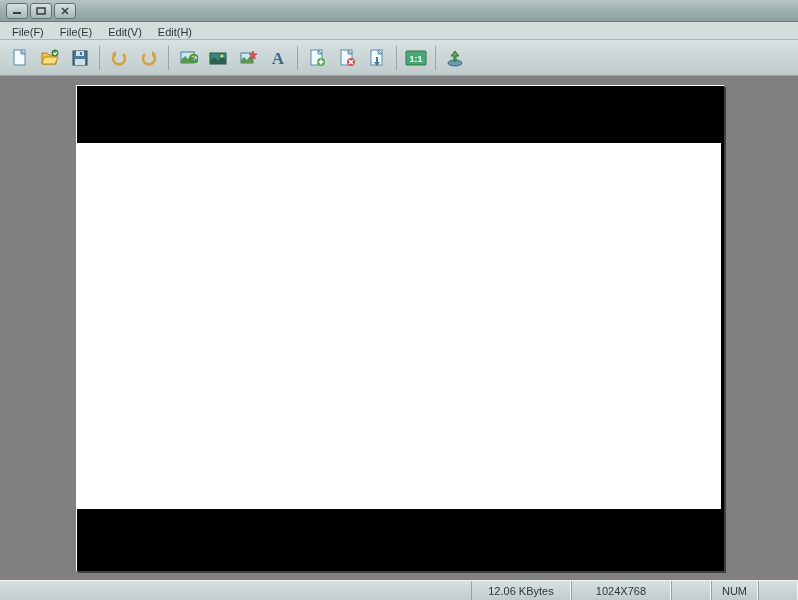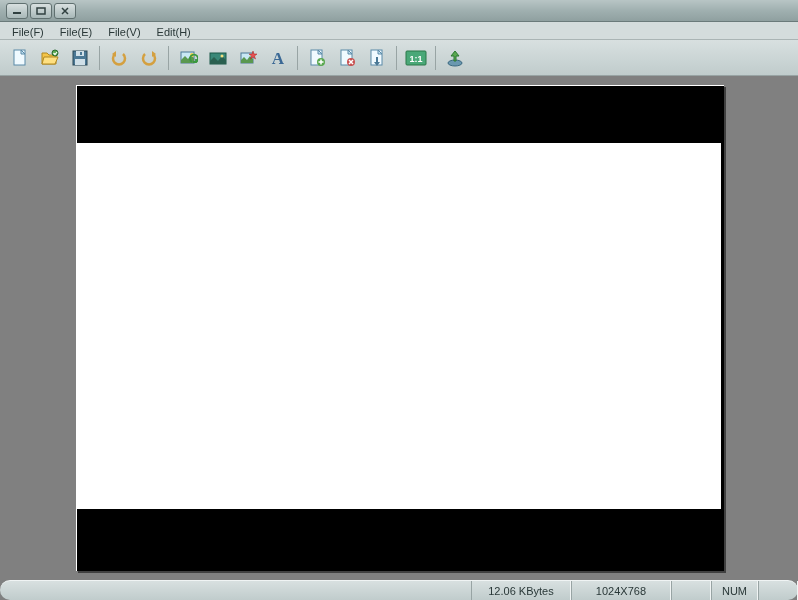--- a/index.html
+++ b/index.html
@@ -107,21 +107,20 @@
   background: #fff;
 }
 .statusbar {
   height: 20px;
   background: linear-gradient(to bottom, #d8e0e0, #c0cccc);
   display: flex;
   align-items: center;
   border-top: 1px solid #f0f4f4;
   font-size: 11px;
   color: #2a3838;
-  border-radius: 10px;
 }
 .status-flex { flex: 1; }
 .status-cell {
   padding: 0 10px;
   border-left: 1px solid #98a4a4;
   border-right: 1px solid #f0f4f4;
   height: 100%;
   display: flex;
   align-items: center;
   min-width: 40px;
@@ -148,21 +147,21 @@
       <svg width="10" height="8" viewBox="0 0 10 8">
           <path d="M2 1 L8 7 M8 1 L2 7" stroke="#304040" stroke-width="1.5"></path>
         </svg>
     </div>
   </div>
 </div>
 
 <div class="menubar">
   <div class="menu-item">File(F)</div>
   <div class="menu-item">File(E)</div>
-  <div class="menu-item">File(V)</div>
+  <div class="menu-item">Edit(V)</div>
   <div class="menu-item">Edit(H)</div>
 </div>
 
 <div class="toolbar">
   <div class="tool-btn">
     <svg width="20" height="20" viewBox="0 0 20 20">
         <rect x="4" y="2" width="11" height="15" fill="#f0faff" stroke="#5a8aa8"></rect>
         <path d="M11 2 L15 6 L11 6 Z" fill="#c0e0f0" stroke="#5a8aa8"></path>
       </svg>
   </div>

